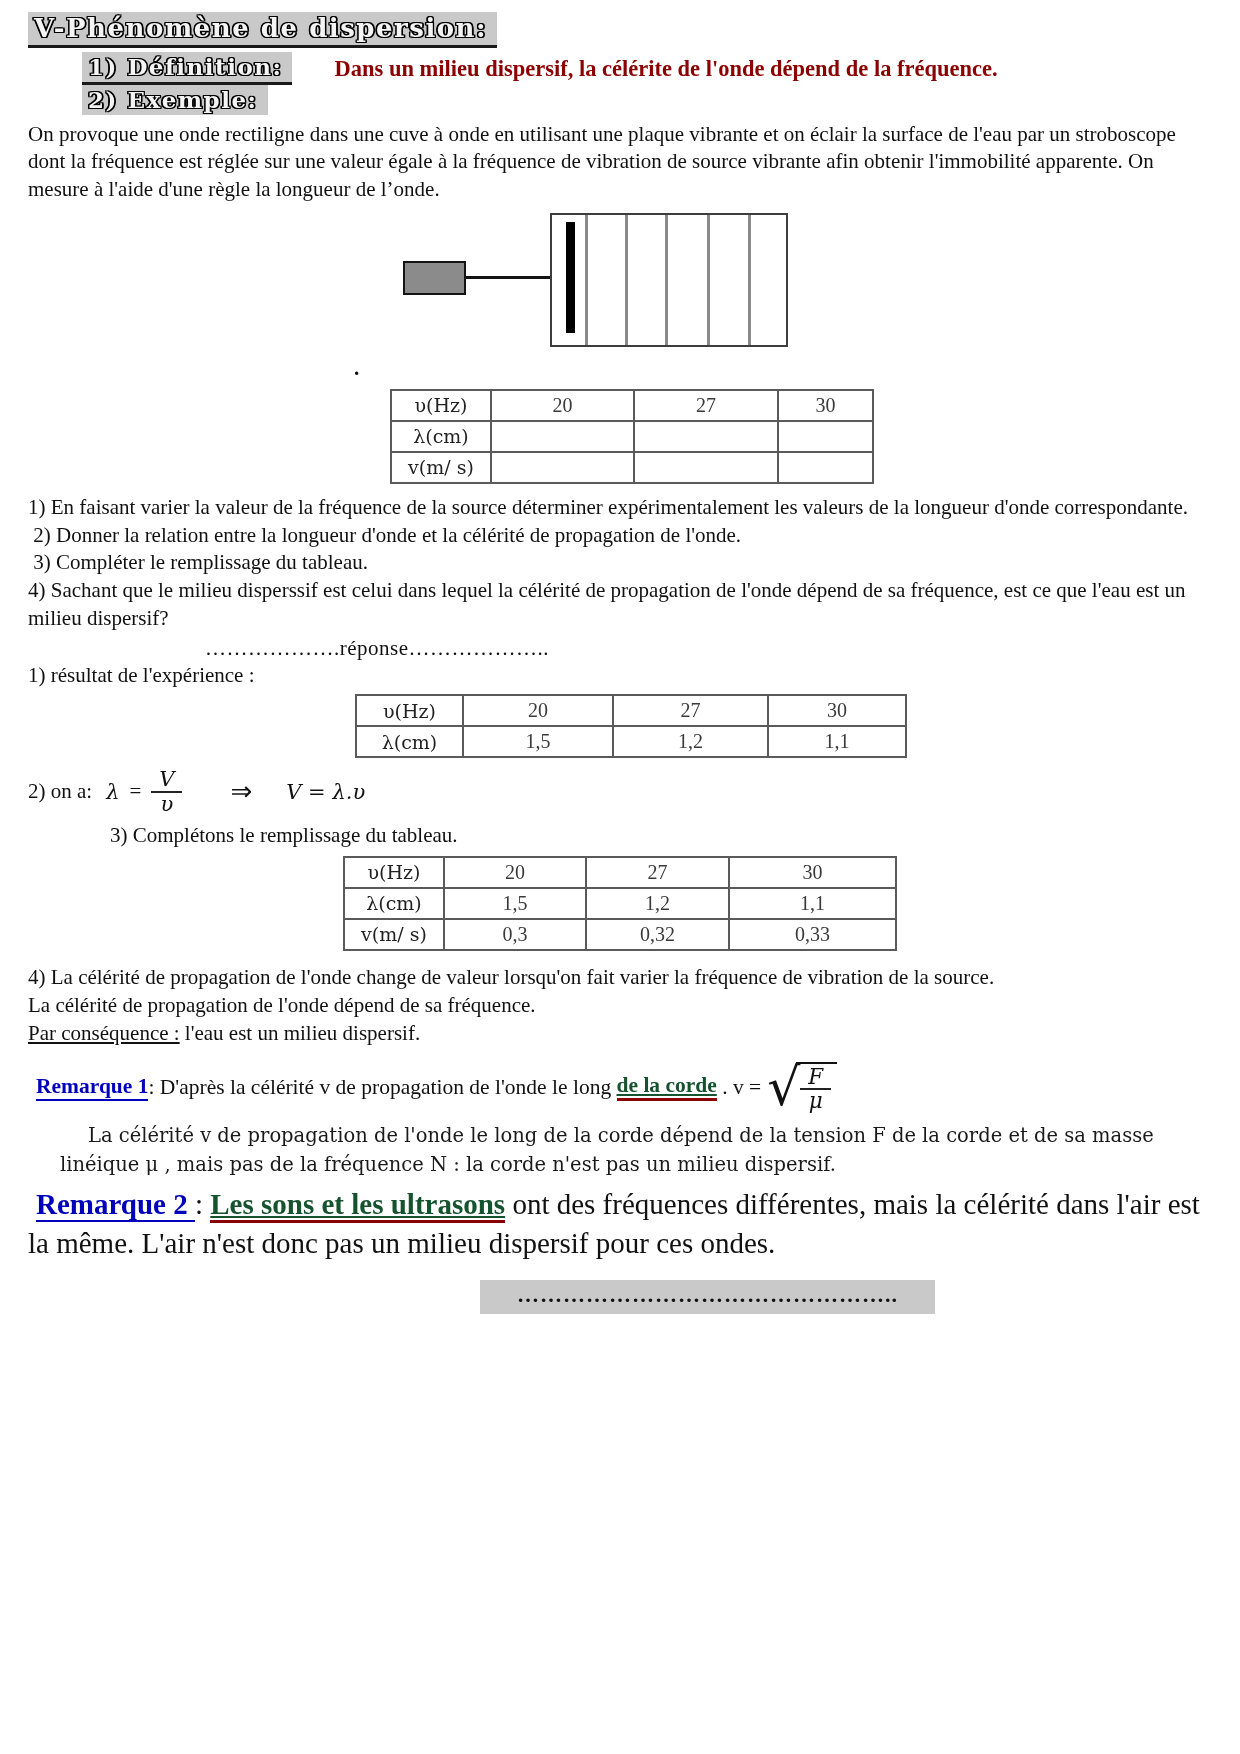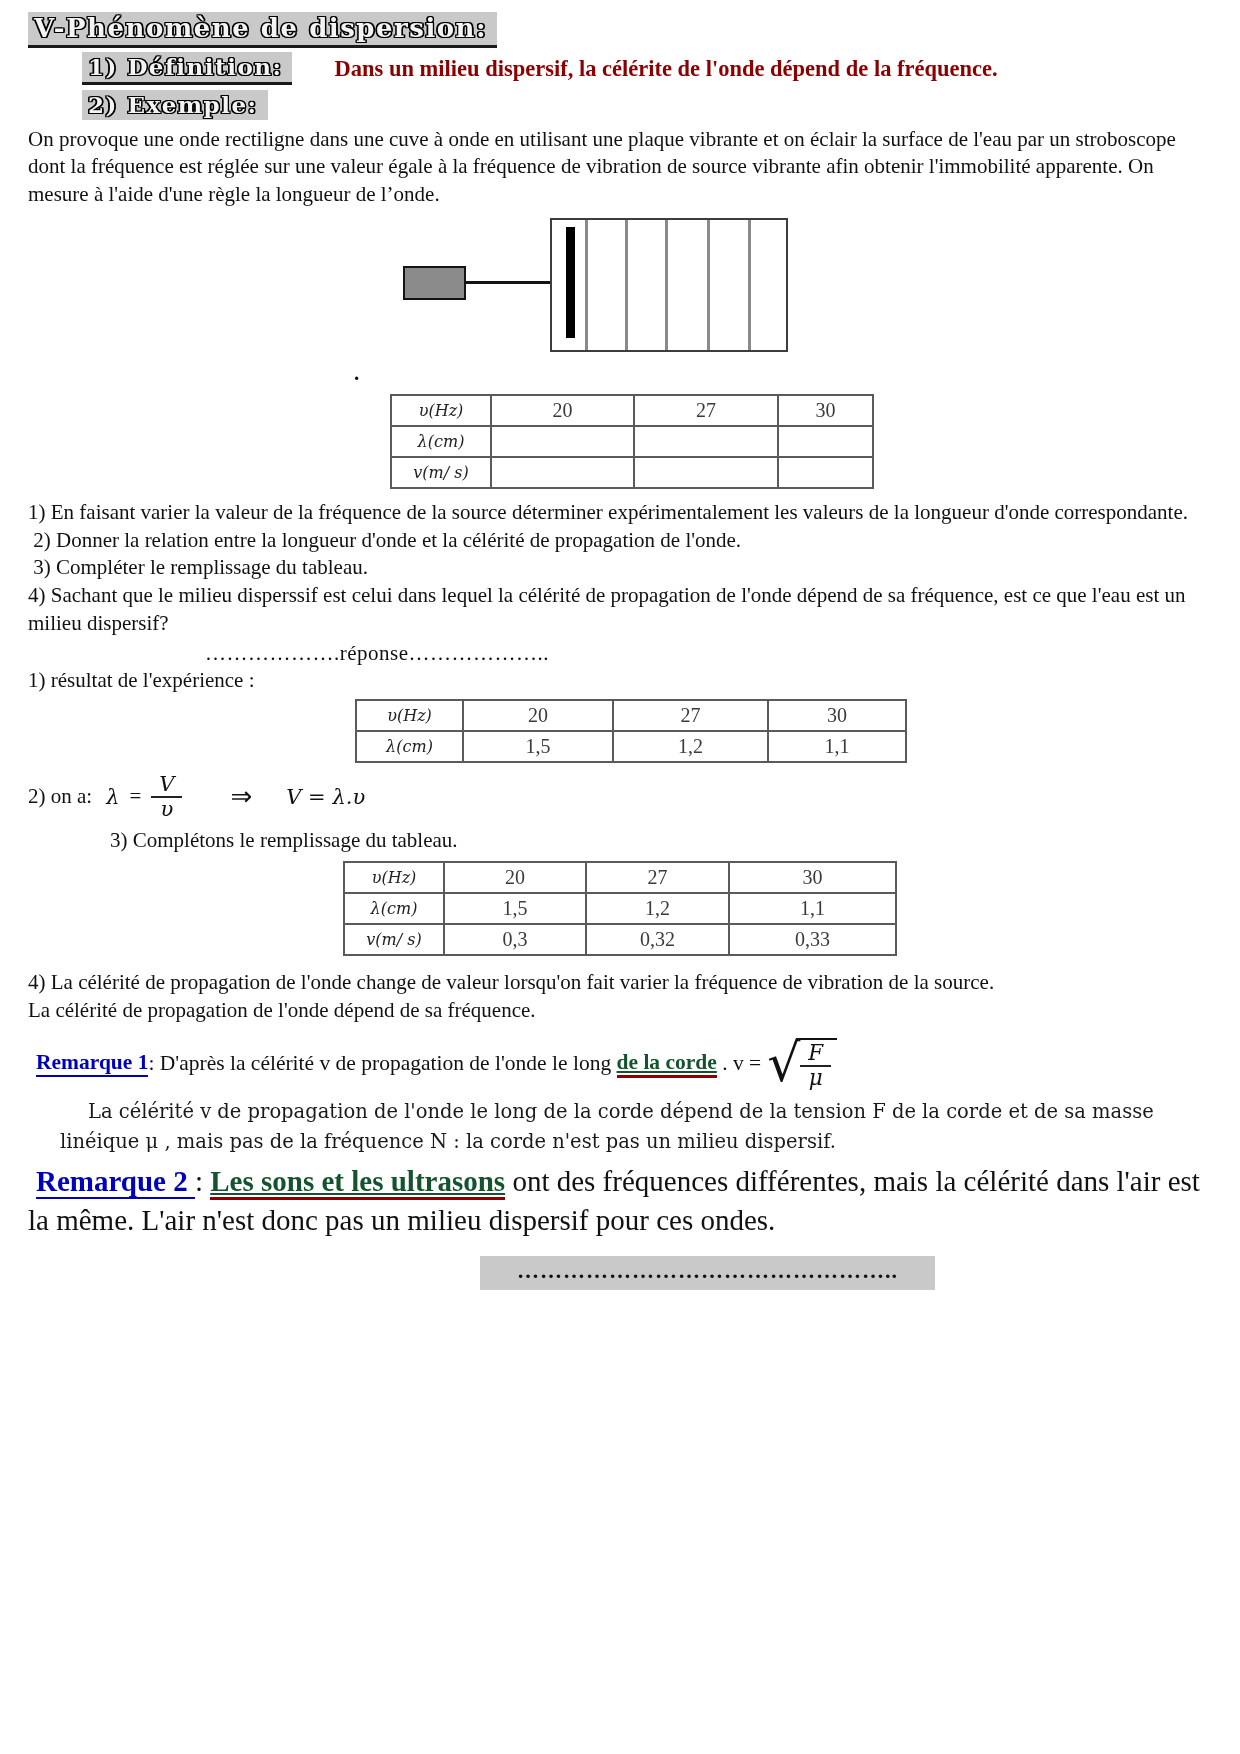--- a/index.html
+++ b/index.html
@@ -25,39 +25,39 @@
     background: #c9c9c9;
     padding: 1px 10px 2px 6px;
   }
   .title-row { margin-left: 28px; }
   .title-row .engraved { font-size: 26px; border-bottom: 3px solid #1a1a1a; }
   .def-row { margin-left: 82px; margin-top: 4px; display: flex; align-items: center; }
   .def-row .engraved { font-size: 23px; border-bottom: 3px solid #1a1a1a; }
   .definition-red {
     margin-left: 42px; color: #8b0000; font-weight: bold; font-size: 22.5px;
   }
-  .ex-row { margin-left: 82px; margin-top: 5px; }
+  .ex-row { margin-left: 82px; }
   .ex-row .engraved { font-size: 23px; }
 
   
   .para { margin: 6px 22px 0 28px; width: 1190px; line-height: 1.3; text-align: left; }
 
   
   .diagram { position: relative; height: 160px; }
   .tank { position: absolute; left: 550px; top: 10px; width: 238px; height: 134px; border: 2px solid #3d3d3d; background: #fff; }
   .wavefront { position: absolute; top: 0; bottom: 0; width: 2.5px; background: #8a8a8a; }
   .plate { position: absolute; left: 14px; top: 7px; width: 9px; height: 111px; background: #000; }
   .vibrator { position: absolute; left: 403px; top: 58px; width: 63px; height: 34px; background: #8b8b8b; border: 2px solid #141414; }
   .rod { position: absolute; left: 466px; top: 73px; width: 103px; height: 3.5px; background: #141414; }
   .tiny-dot { margin-left: 354px; height: 14px; line-height: 10px; font-weight: bold; }
 
   
   table.tbl { border-collapse: collapse; border: 2.5px solid #333; font-size: 20px; background: #fff; }
   table.tbl td { border: 2px solid #5a5a5a; height: 31px; padding: 0 6px; text-align: center; color: #3a3a3a; }
-  table.tbl td.lbl { font-style: italic; font-family: "DejaVu Serif", serif; font-size: 16px; color: #222; }
+  table.tbl td.lbl { font-family: "DejaVu Serif", serif; font-size: 19px; color: #222; }
   .t1 { margin: 12px 0 0 390px; }
   .t1 td:nth-child(1){ width: 100px; } .t1 td:nth-child(2){ width: 143px; }
   .t1 td:nth-child(3){ width: 144px; } .t1 td:nth-child(4){ width: 95px; }
   .t2 { margin: 6px 0 0 355px; }
   .t2 td:nth-child(1){ width: 107px; } .t2 td:nth-child(2){ width: 150px; }
   .t2 td:nth-child(3){ width: 155px; } .t2 td:nth-child(4){ width: 138px; }
   .t3 { margin: 8px 0 0 343px; }
   .t3 td:nth-child(1){ width: 100px; } .t3 td:nth-child(2){ width: 142px; }
   .t3 td:nth-child(3){ width: 143px; } .t3 td:nth-child(4){ width: 167px; }
 
@@ -215,20 +215,21 @@
       <td>0,3</td>
       <td>0,32</td>
       <td>0,33</td>
     </tr>
   </tbody>
     </table>
 
   <div class="answer-block">
     <p>4) La célérité de propagation de l'onde change de valeur lorsqu'on fait varier la fréquence de vibration de la source.</p>
     <p>La célérité de propagation de l'onde dépend de sa fréquence.</p>
+    <p><span class="uline">Par conséquence :</span><span> l'eau est un milieu dispersif.</span></p>
   </div>
 
   <div class="remark1-row">
     <span class="remark-label">Remarque 1 </span>
     <span style="white-space:pre-wrap">: D'après la célérité v de propagation de l'onde le long </span>
     <span class="red-highlight">de la corde</span>
     <span style="white-space:pre-wrap"> . v =</span>
     <span class="sqrt">
       <span class="radical">√</span>
       <span class="radicand frac math">

